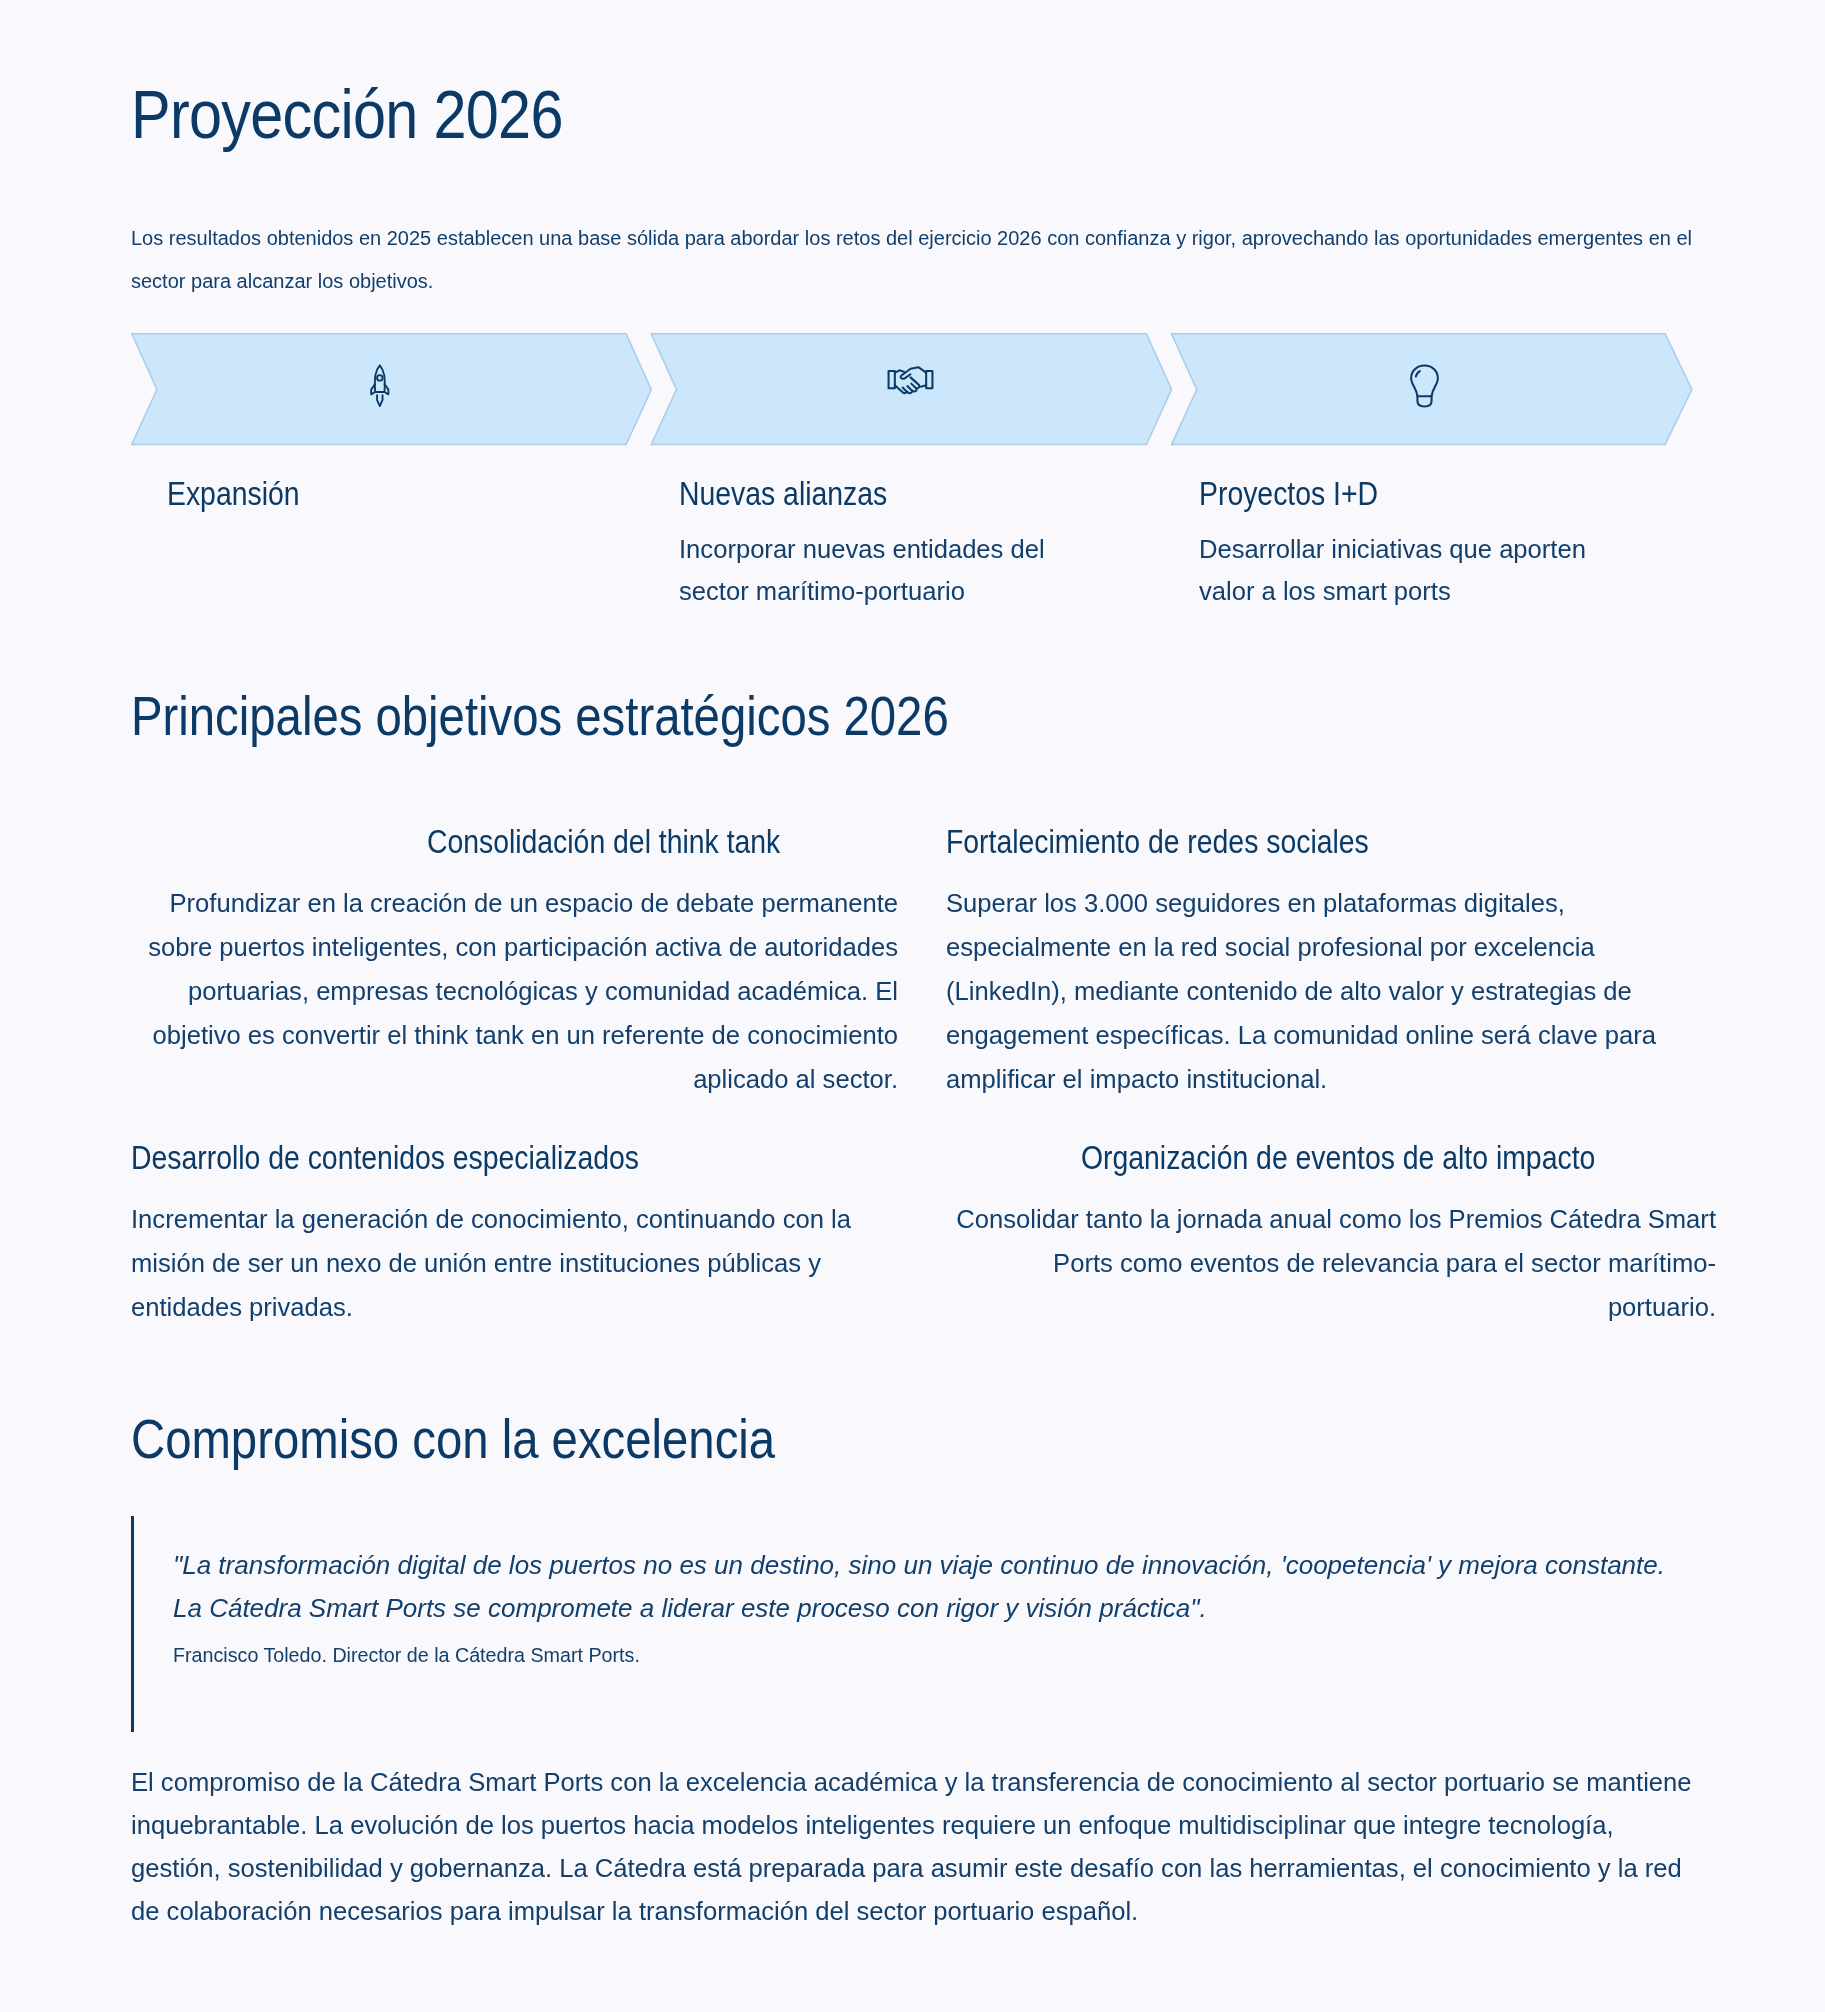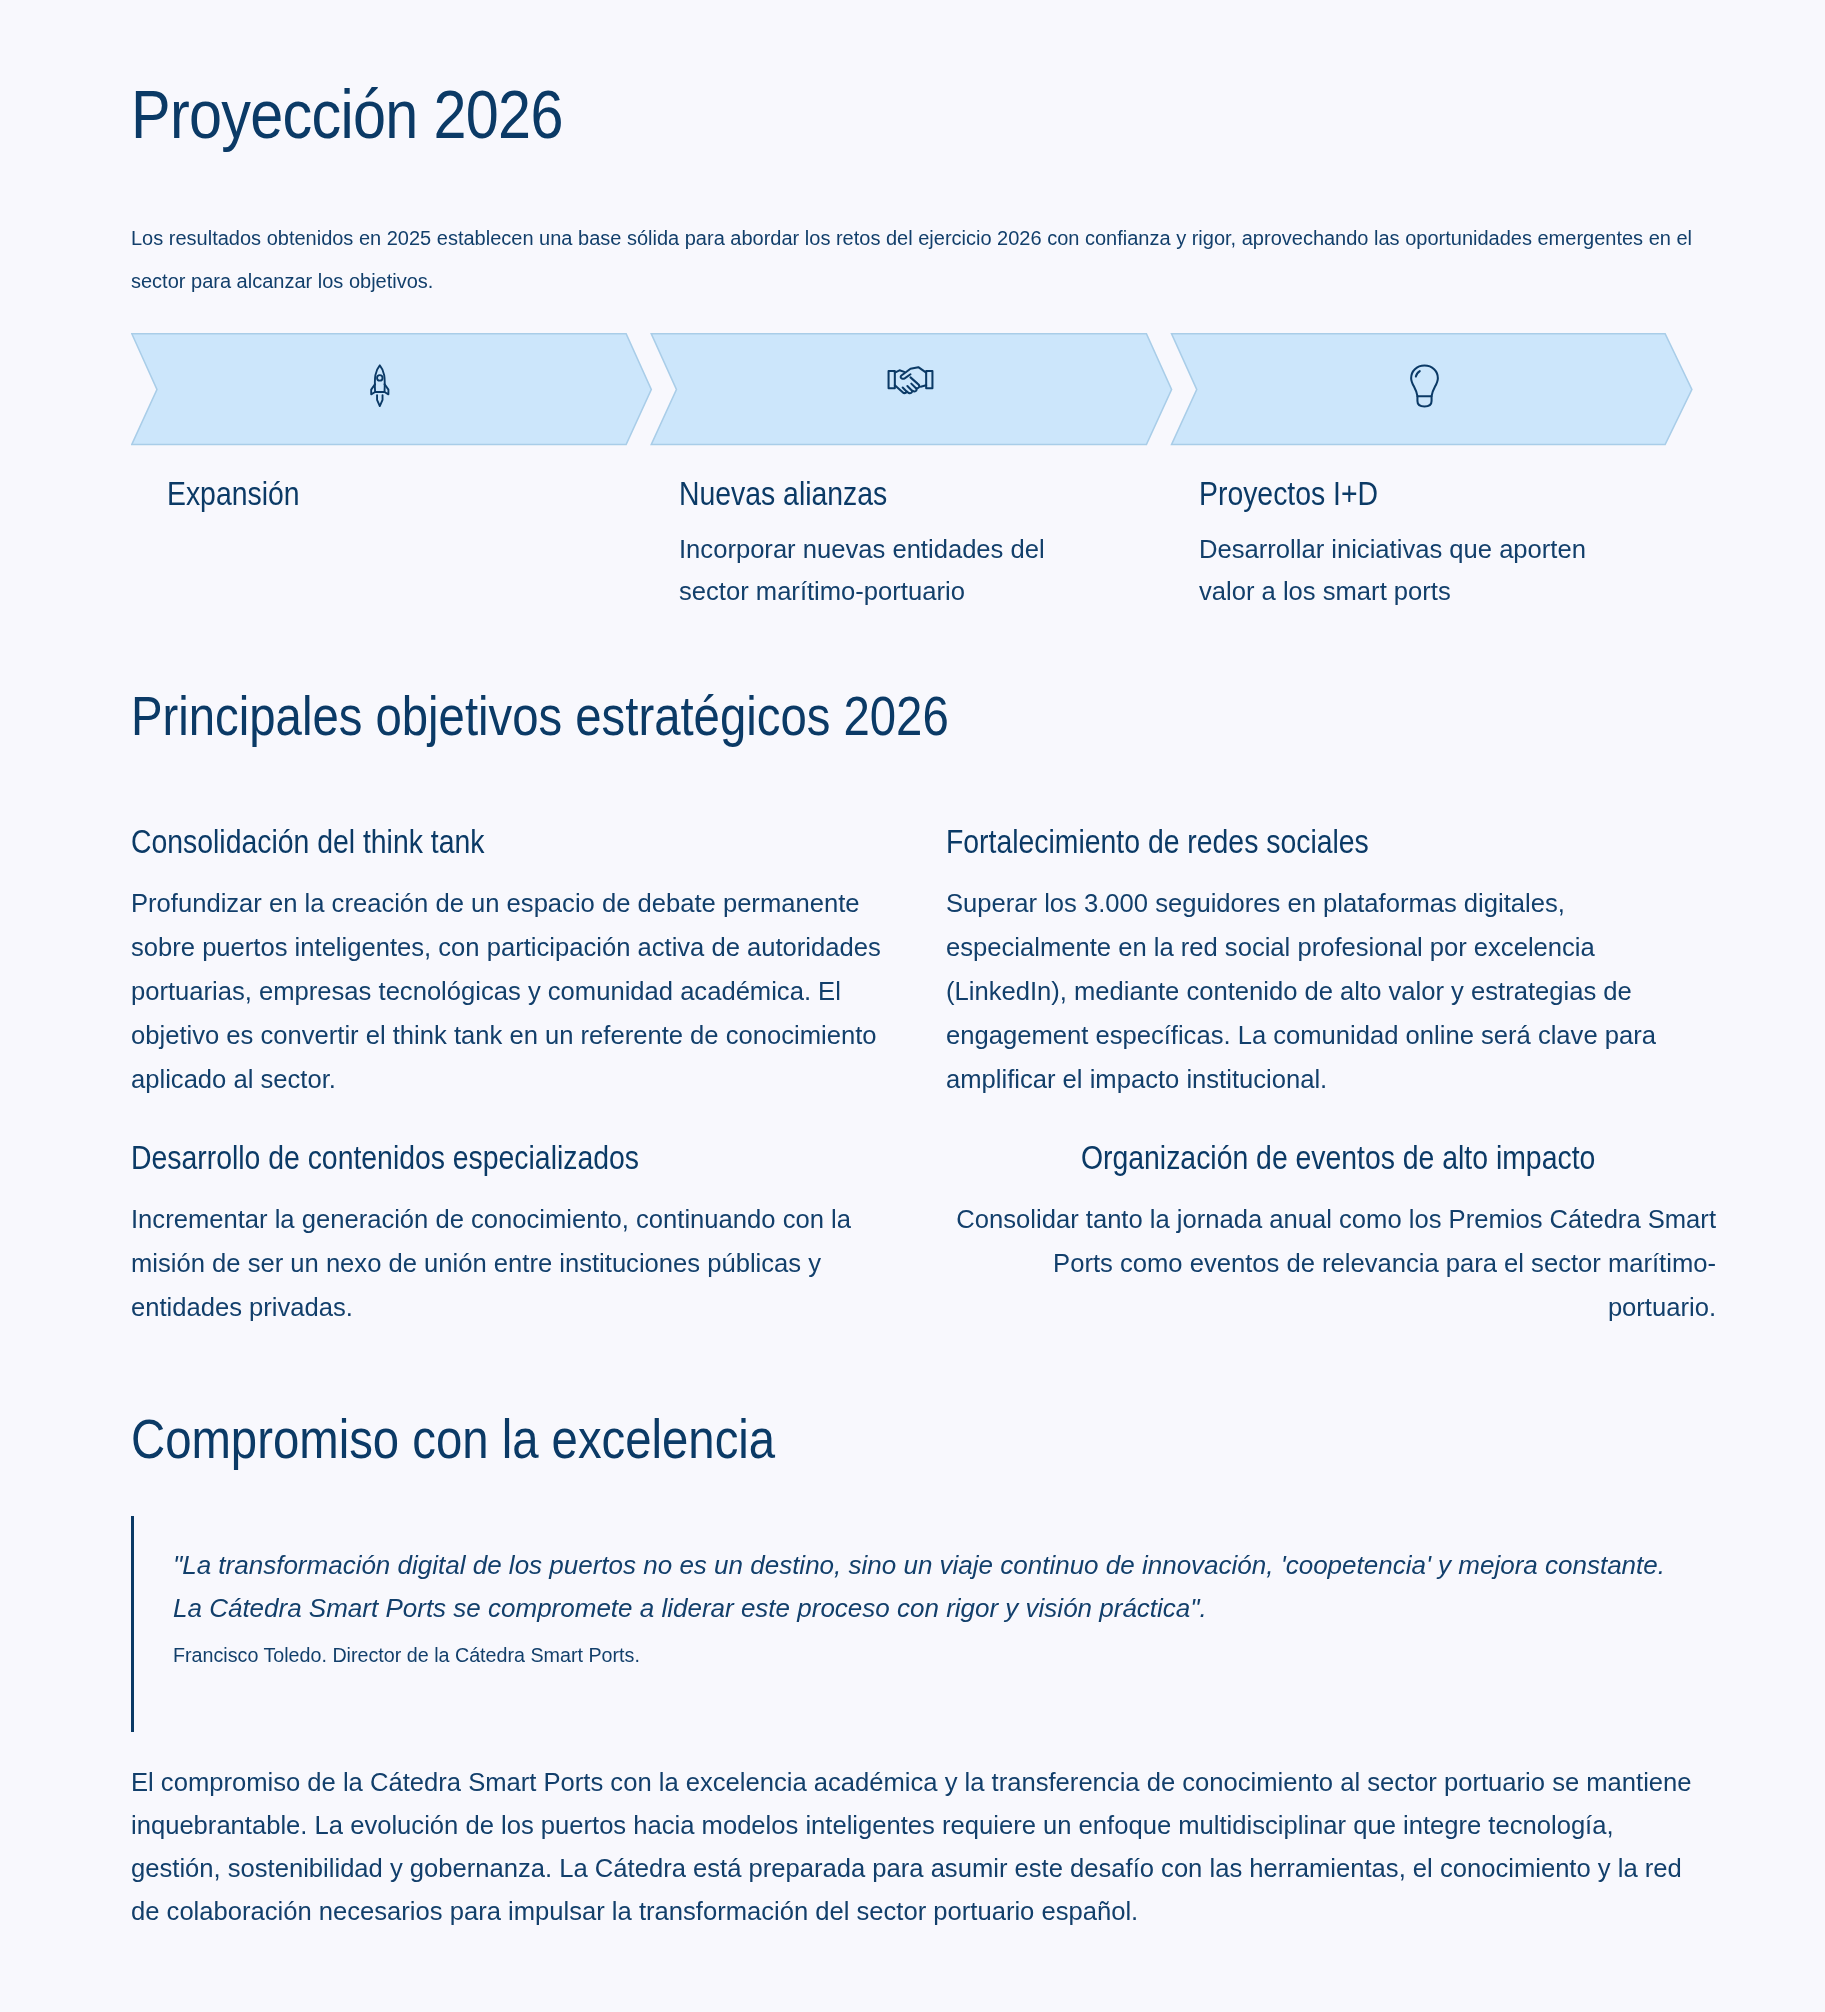--- a/index.html
+++ b/index.html
@@ -121,21 +121,21 @@
     </div>
     <div class="card" style="left:1068px;">
       <h3>Proyectos I+D</h3>
       <p style="width:425px;">Desarrollar iniciativas que aporten valor a los smart ports</p>
     </div>
   </div>
 
   <h2 class="section" style="top:684px;">Principales objetivos estratégicos 2026</h2>
 
   <div class="objectives">
-    <div class="obj" style="left:0; top:0;">
+    <div class="obj" style="left:0; top:0;text-align:right;">
       <h3>Consolidación del think tank</h3>
       <p style="width:767px;">Profundizar en la creación de un espacio de debate permanente sobre puertos inteligentes, con participación activa de autoridades portuarias, empresas tecnológicas y comunidad académica. El objetivo es convertir el think tank en un referente de conocimiento aplicado al sector.</p>
     </div>
     <div class="obj" style="left:815px; top:0;">
       <h3>Fortalecimiento de redes sociales</h3>
       <p style="width:770px;">Superar los 3.000 seguidores en plataformas digitales, especialmente en la red social profesional por excelencia (LinkedIn), mediante contenido de alto valor y estrategias de engagement específicas. La comunidad online será clave para amplificar el impacto institucional.</p>
     </div>
     <div class="obj" style="left:0; top:316px;">
       <h3>Desarrollo de contenidos especializados</h3>
       <p style="width:767px;">Incrementar la generación de conocimiento, continuando con la misión de ser un nexo de unión entre instituciones públicas y entidades privadas.</p>

